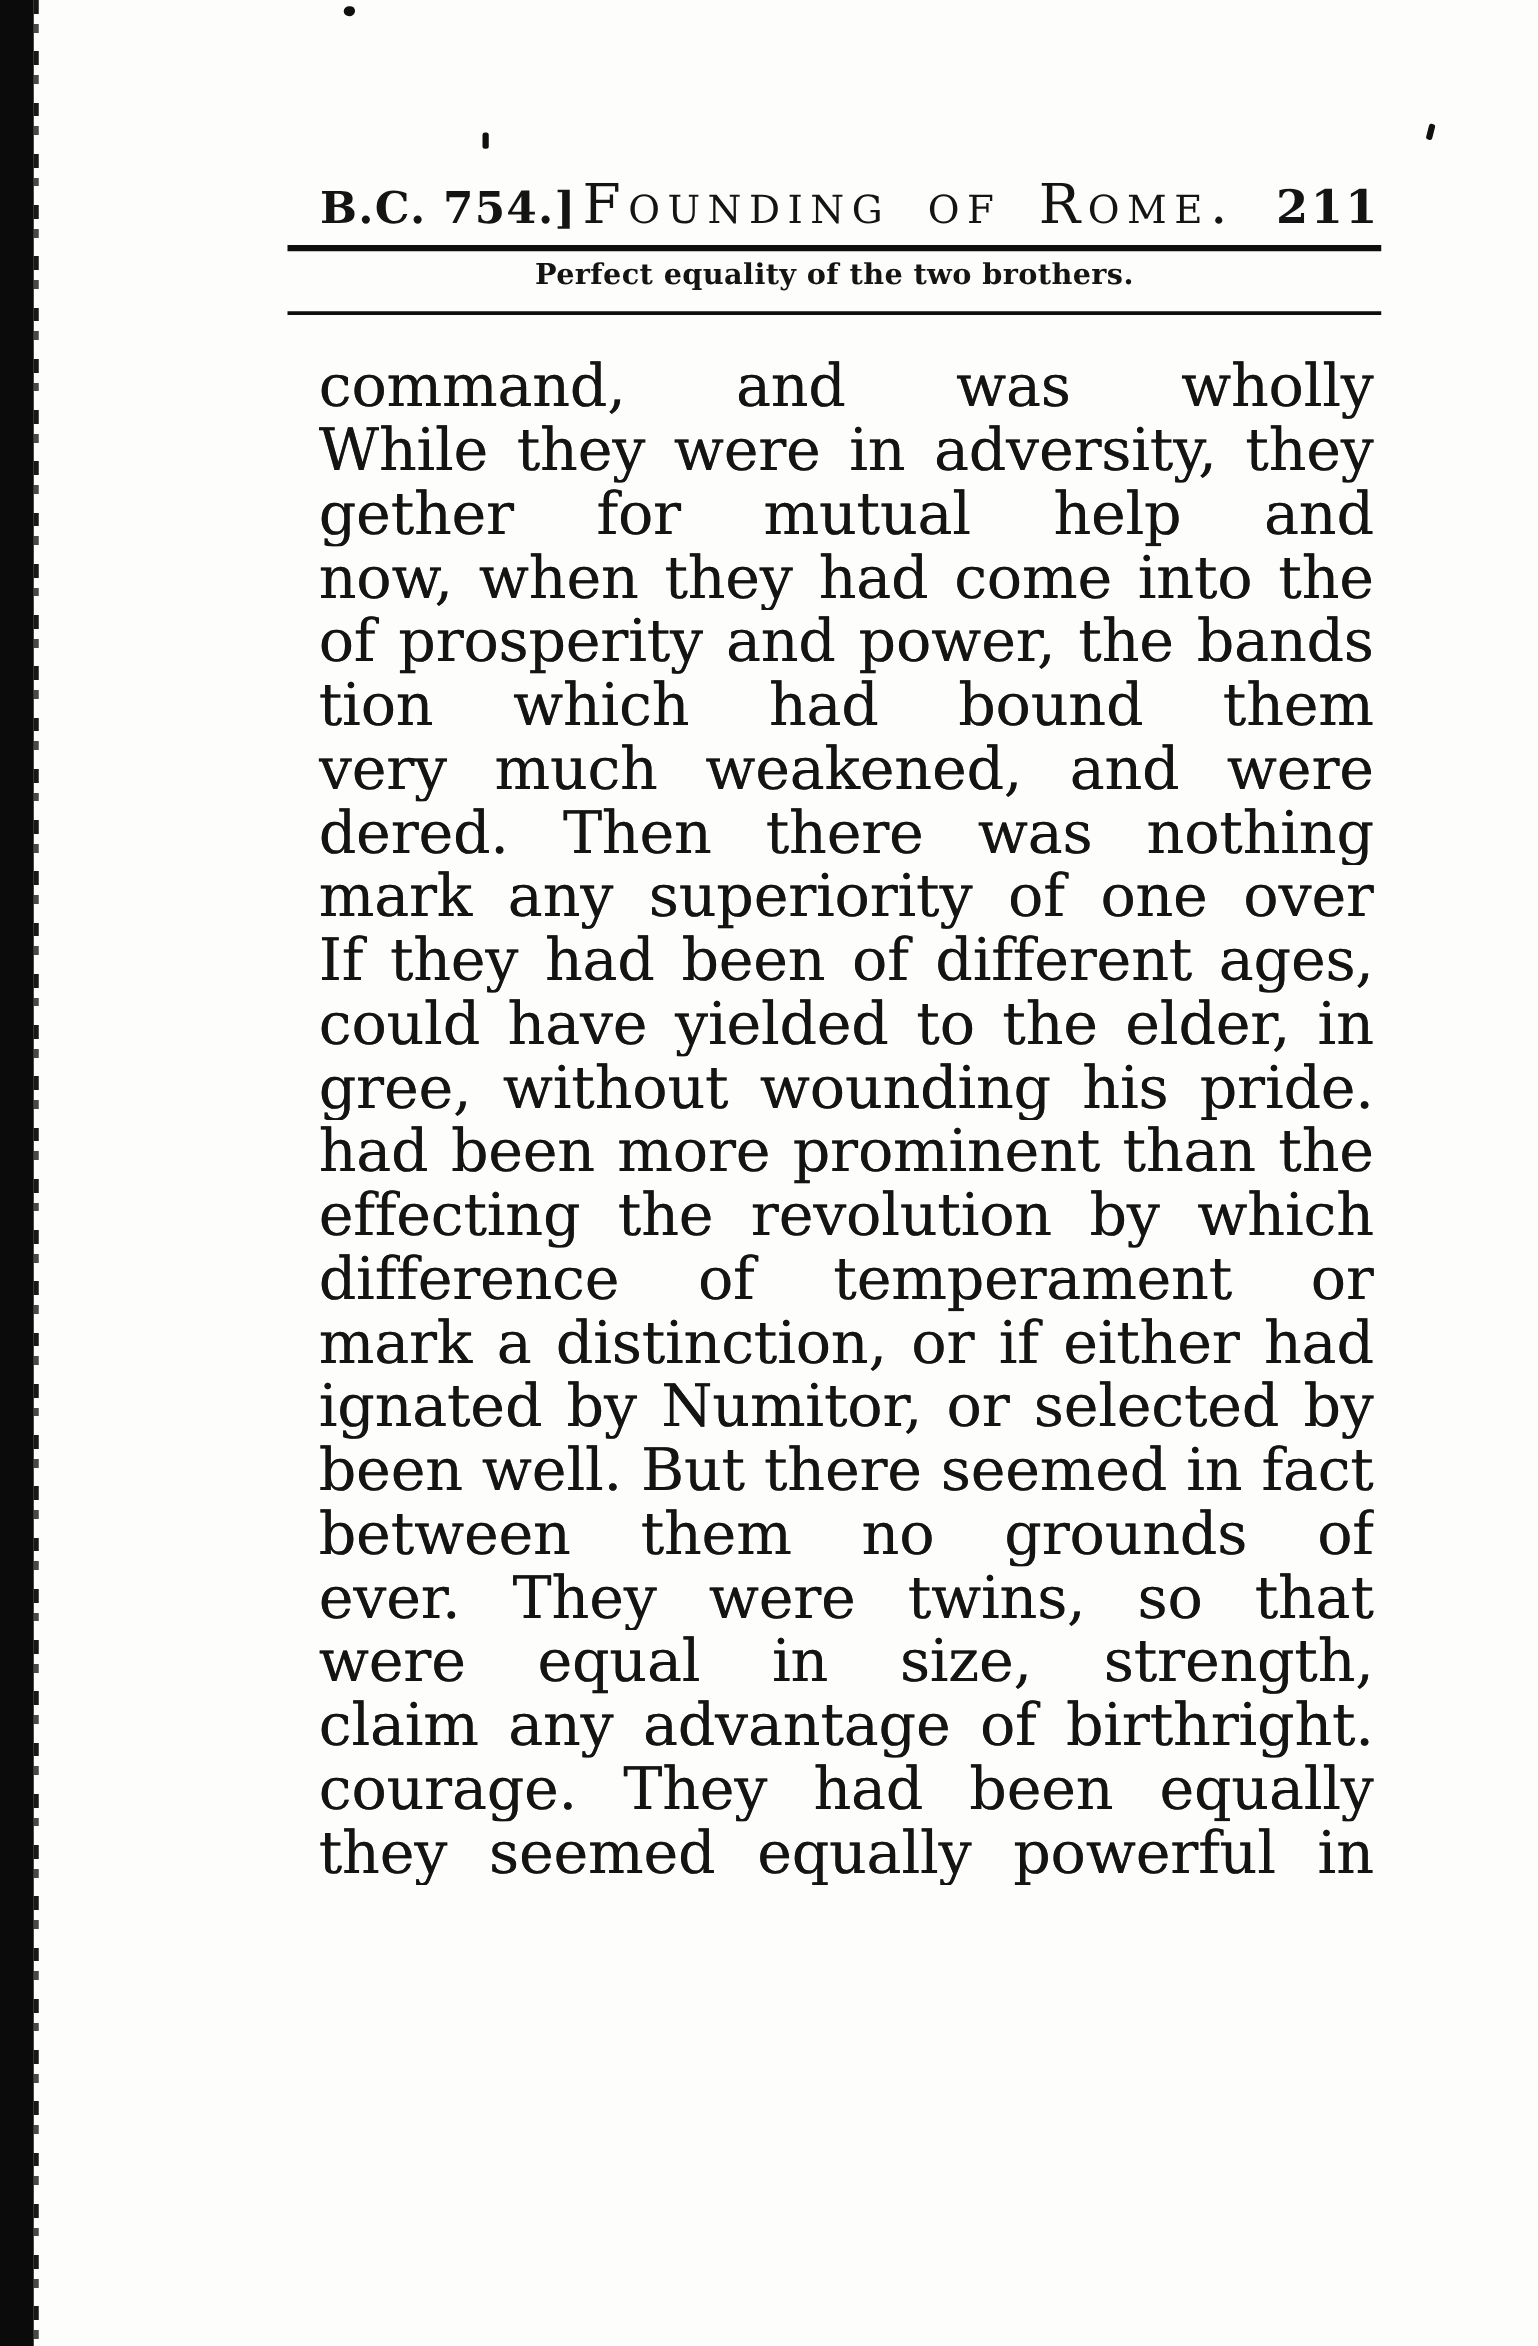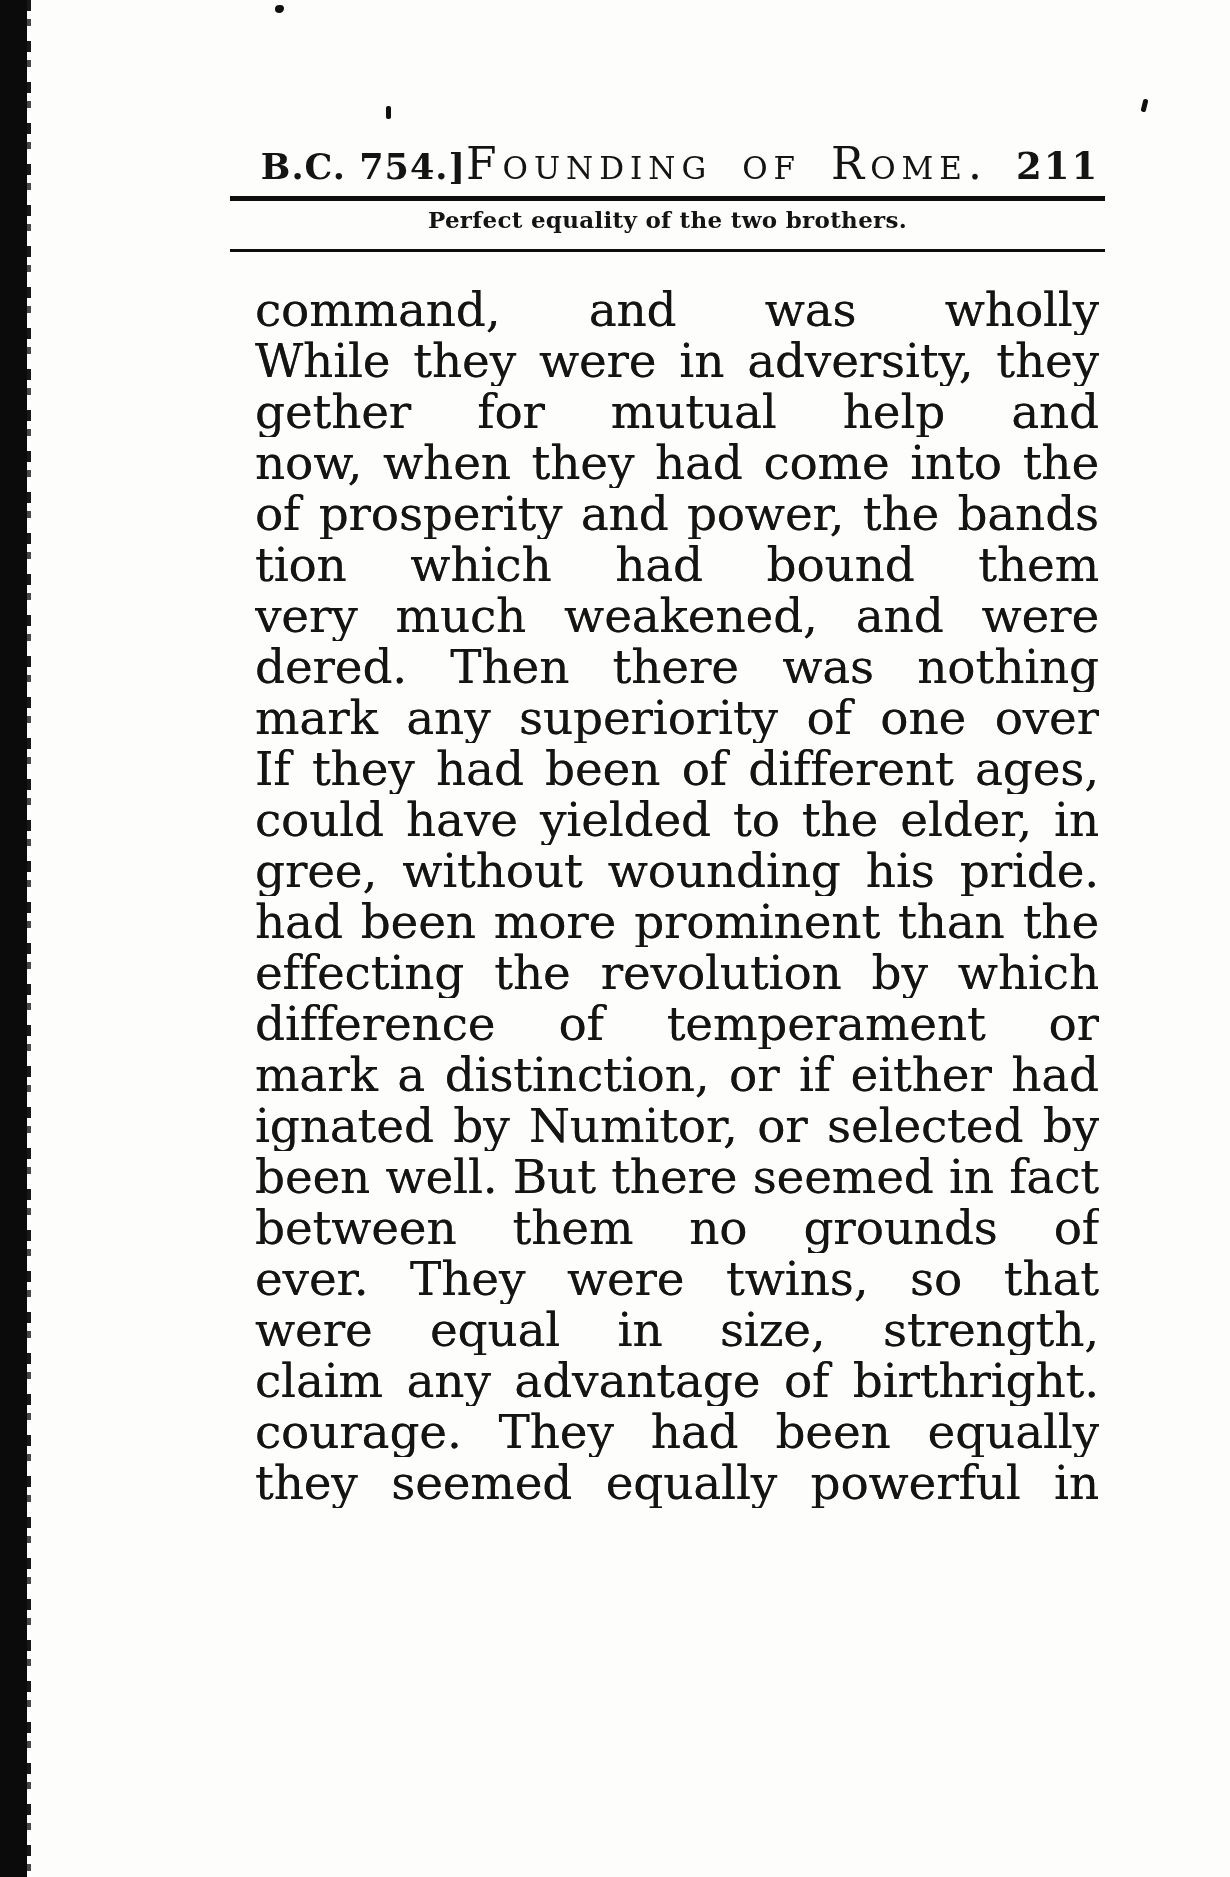--- a/index.html
+++ b/index.html
@@ -41,21 +41,21 @@
   .speck-dash { left: 386px; top: 106px; width: 5px; height: 13px; border-radius: 2px; }
   .speck-tick { left: 1142px; top: 99px; width: 5px; height: 13px; border-radius: 2px; transform: rotate(14deg); }
 
   
   .runhead {
     position: absolute;
     left: 256px; top: 138px;
     width: 848px;
     display: flex;
     align-items: baseline;
-    justify-content: center;
+    justify-content: space-between;
     white-space: nowrap;
   }
   .runhead .era {
     font-size: 35px;
     font-weight: 700;
     letter-spacing: 1px;
   }
   .runhead .title {
     font-size: 44px;
     font-variant: small-caps;

